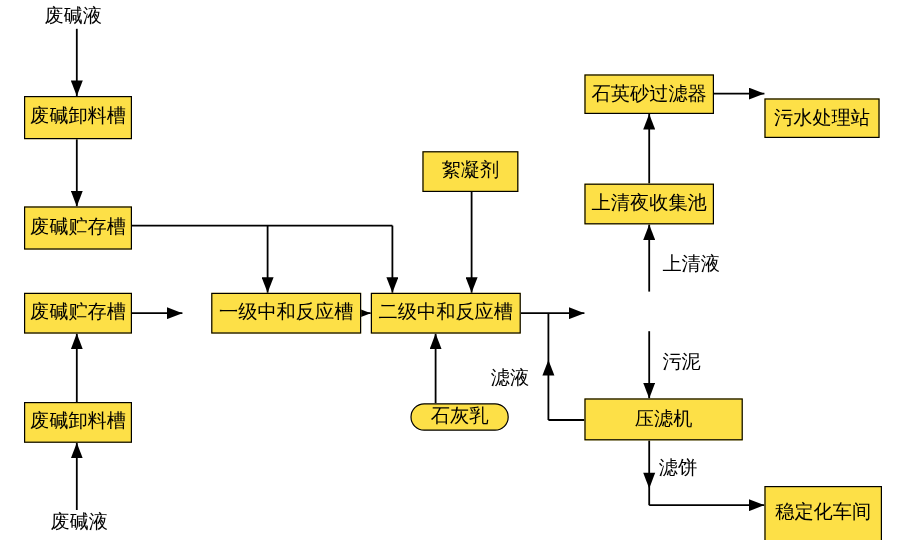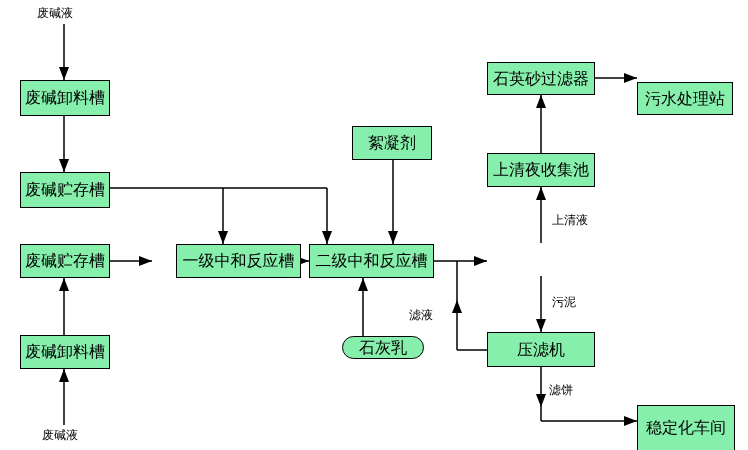--- a/index.html
+++ b/index.html
@@ -16,32 +16,32 @@
   svg.wires {
     position: absolute;
     left: 0; top: 0;
     width: 748px; height: 450px;
   }
   svg.wires line { stroke: #000000; stroke-width: 1.5; }
   svg.wires path.ah { fill: #000000; stroke: none; }
   .node {
     position: absolute;
     border: 1.5px solid #000000;
-    background: #86efac;
+    background: #fde047;
     display: flex;
     align-items: center;
     justify-content: center;
     font-size: 16px;
     line-height: 1;
     white-space: nowrap;
     color: #000000;
   }
   .flabel {
     position: absolute;
-    font-size: 12px;
+    font-size: 16px;
     line-height: 19px;
     white-space: nowrap;
     color: #000000;
   }
 </style>
 </head>
 <body>
 
 <div id="canvas">
 
@@ -85,21 +85,21 @@
   <div class="node" style="left:20px;  top:172px; width:90px;  height:36px;">废碱贮存槽</div>
   <div class="node" style="left:20px;  top:244px; width:90px;  height:34px;">废碱贮存槽</div>
   <div class="node" style="left:20px;  top:335px; width:90px;  height:34px;">废碱卸料槽</div>
   <div class="node" style="left:152px; top:244px; width:125px; height:34px;margin-left:24px;">一级中和反应槽</div>
   <div class="node" style="left:352px; top:126px; width:80px;  height:34px;">絮凝剂</div>
   <div class="node" style="left:309px; top:244px; width:125px; height:34px;">二级中和反应槽</div>
   <div class="node" style="left:342px; top:336px; width:82px;  height:23px;border-radius:14px;">石灰乳</div>
   <div class="node" style="left:487px; top:62px;  width:108px; height:33px;">石英砂过滤器</div>
   <div class="node" style="left:637px; top:62px;  width:96px;  height:33px;margin-top:20px;">污水处理站</div>
   <div class="node" style="left:487px; top:153px; width:108px; height:34px;">上清夜收集池</div>
-  <div class="node" style="left:487px; top:332px; width:108px; height:35px;">压滤机</div>
+  <div class="node" style="left:487px; top:332px; width:132px; height:35px;">压滤机</div>
   <div class="node" style="left:637px; top:405px; width:98px;  height:46px;">稳定化车间</div>
 
   <div class="flabel" style="left:37px;  top:4px;">废碱液</div>
   <div class="flabel" style="left:42px;  top:426px;">废碱液</div>
   <div class="flabel" style="left:552px; top:211px;">上清液</div>
   <div class="flabel" style="left:552px; top:293px;">污泥</div>
   <div class="flabel" style="left:409px; top:306px;">滤液</div>
   <div class="flabel" style="left:549px; top:381px;">滤饼</div>
 
 </div>

